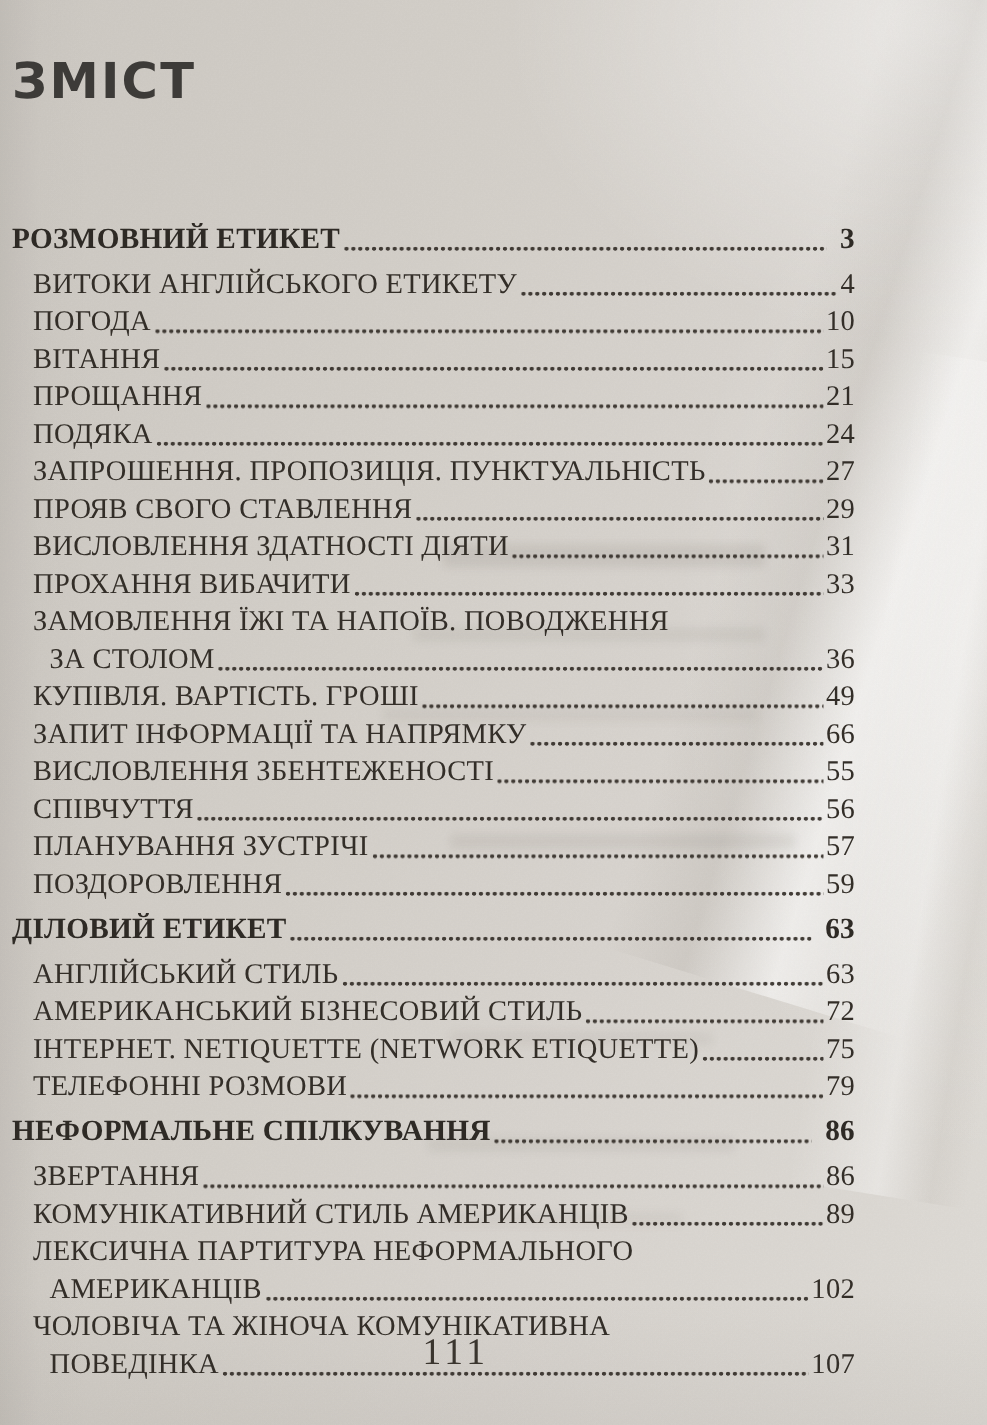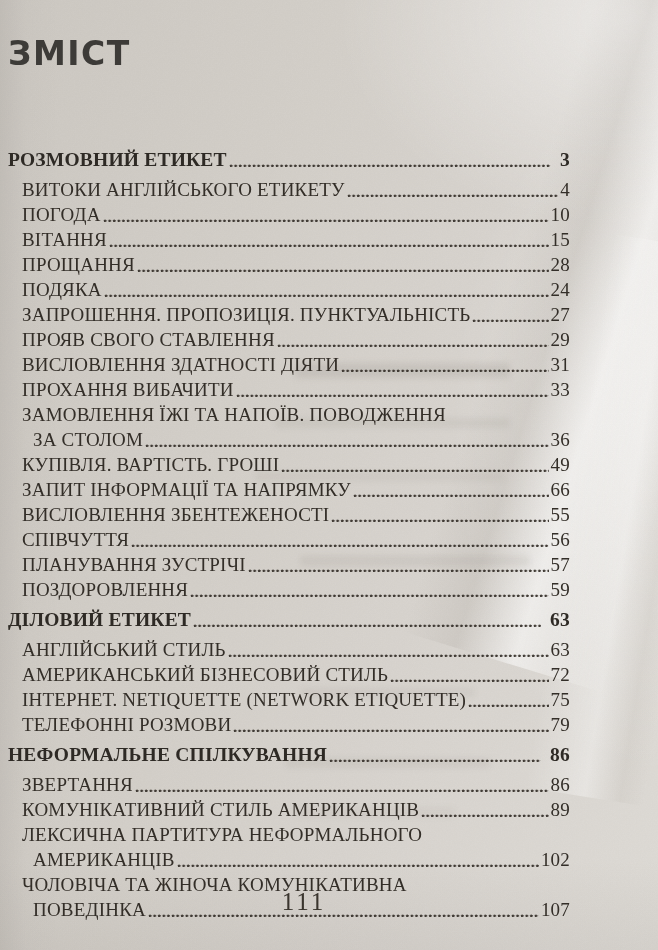--- a/index.html
+++ b/index.html
@@ -108,21 +108,21 @@
     <span class="page-num">10</span>
   </div>
       <div class="toc-row section">
     <span class="toc-label">ВІТАННЯ</span>
     <span class="leader"></span>
     <span class="page-num">15</span>
   </div>
       <div class="toc-row section">
     <span class="toc-label">ПРОЩАННЯ</span>
     <span class="leader"></span>
-    <span class="page-num">28</span>
+    <span class="page-num">21</span>
   </div>
       <div class="toc-row section">
     <span class="toc-label">ПОДЯКА</span>
     <span class="leader"></span>
     <span class="page-num">24</span>
   </div>
       <div class="toc-row section">
     <span class="toc-label">ЗАПРОШЕННЯ. ПРОПОЗИЦІЯ. ПУНКТУАЛЬНІСТЬ</span>
     <span class="leader"></span>
     <span class="page-num">27</span>

